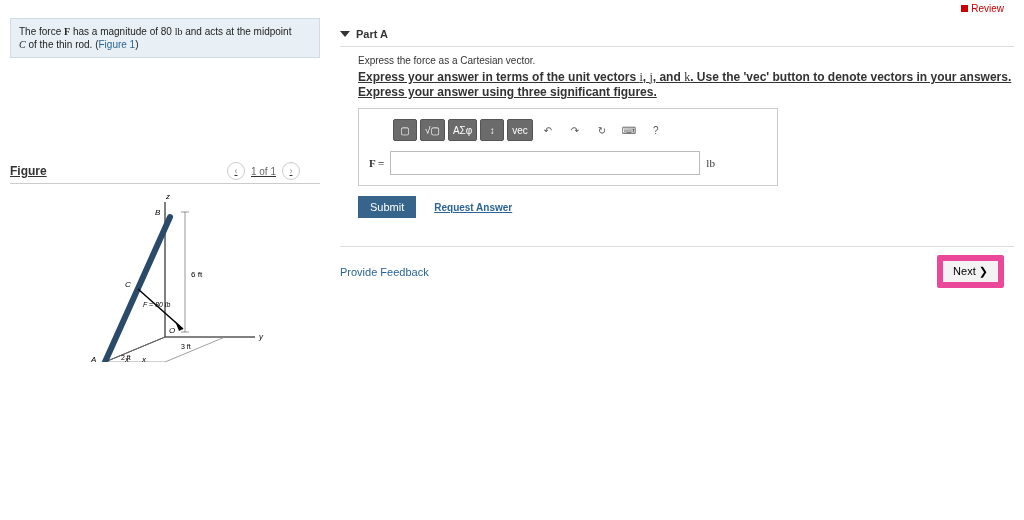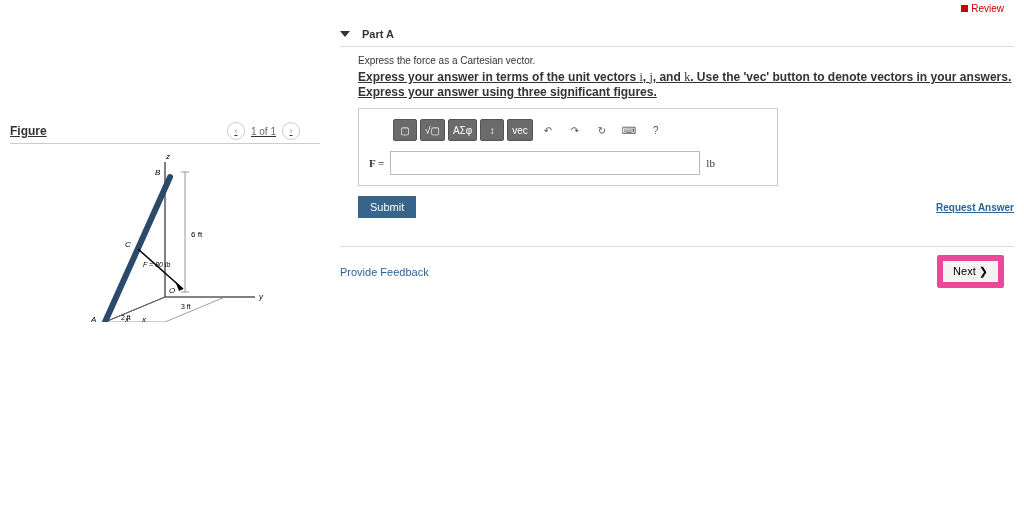--- a/index.html
+++ b/index.html
@@ -90,21 +90,21 @@
   }
   .fig-canvas {
     height: 180px;
     display: flex;
     align-items: center;
     justify-content: center;
   }
   .part-header {
     display: flex;
     align-items: center;
-    gap: 12px;
+    gap: 6px;
     font-weight: bold;
     font-size: 11px;
     padding: 10px 0 6px 0;
     border-bottom: 1px solid #ddd;
   }
   .caret {
     width: 0; height: 0;
     border-left: 5px solid transparent;
     border-right: 5px solid transparent;
     border-top: 6px solid #333;
@@ -173,22 +173,21 @@
   }
   .unit {
     font-family: Georgia, serif;
     font-size: 11px;
   }
   .submit-row {
     margin-left: 18px;
     margin-top: 10px;
     display: flex;
     align-items: center;
-    gap: 26px;
-    justify-content: space-between;
+    gap: 18px;
   }
   .submit-btn {
     background: #36648b;
     color: #fff;
     border: none;
     padding: 5px 12px;
     font-size: 11px;
     cursor: pointer;
   }
   .req-link {
@@ -223,20 +222,24 @@
 </style>
 </head>
 <body>
 
 <div class="top-bar">
   <a class="review-link">Review</a>
 </div>
 
 <div class="layout">
   <div class="left-col">
+    <div class="problem-box">
+      <span>The force </span><span class="serif" style="font-weight:bold">F</span><span> has a magnitude of 80 </span><span class="serif">lb</span><span> and acts at the midpoint </span><br>
+      <span class="serif" style="font-style:italic">C</span><span> of the thin rod. (</span><a style="color:#2a6496;cursor:pointer">Figure 1</a><span>)</span>
+    </div>
 
     <div class="figure-block">
       <div class="fig-head">
         <span class="fig-title">Figure</span>
         <div class="pager">
           <div class="pager-btn">‹</div>
           <span>1 of 1</span>
           <div class="pager-btn">›</div>
         </div>
       </div>

